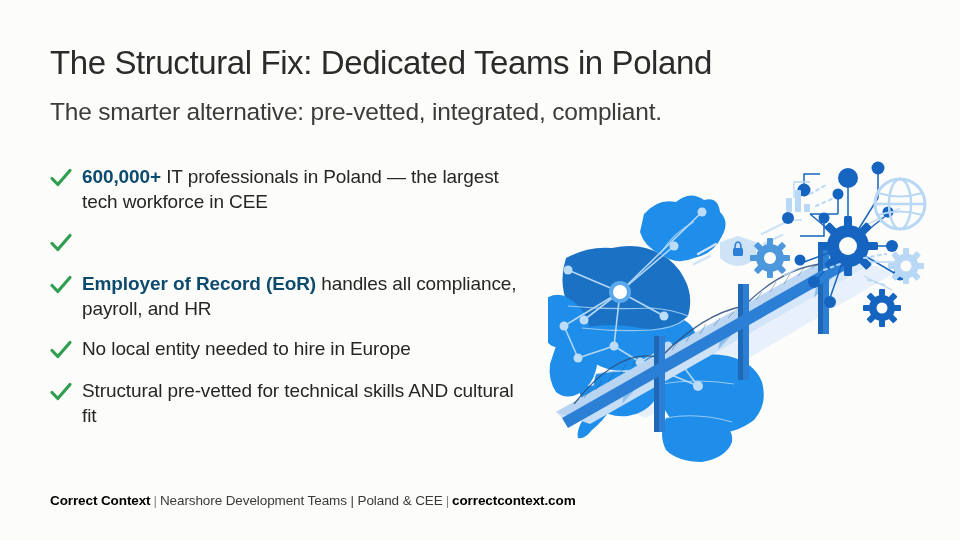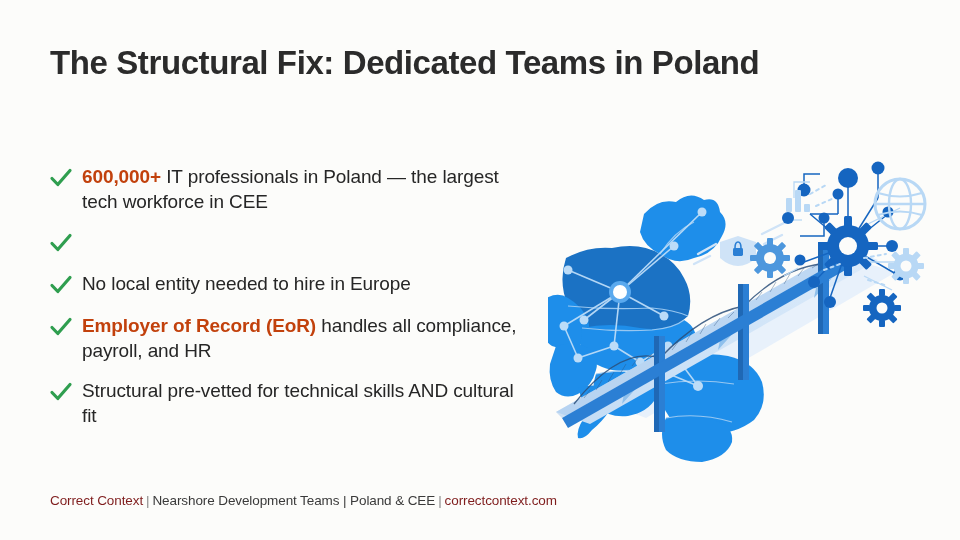--- a/index.html
+++ b/index.html
@@ -19,21 +19,21 @@
     inset: 0;
     background: #fcfcfa;
   }
 
   
   .title {
     position: absolute;
     left: 50px;
     top: 44px;
     font-size: 33px;
-    font-weight: bold;
+    font-weight: normal;
     color: #2b2b2b;
     letter-spacing: -0.4px;
     white-space: nowrap;
   }
   .subtitle {
     position: absolute;
     left: 50px;
     top: 98px;
     font-size: 24.5px;
     font-weight: normal;
@@ -63,52 +63,53 @@
   }
   .check-icon svg { display: block; }
   .bullet-text {
     font-size: 19px;
     line-height: 25px;
     color: #262626;
     letter-spacing: -0.1px;
   }
   .bullet-text b {
     font-weight: bold;
-    color: #c2410c;
+    color: #0c4a6e;
   }
 
   
   .footer {
     position: absolute;
     left: 50px;
     bottom: 32px;
     font-size: 13.5px;
     color: #3a3a3a;
     letter-spacing: -0.1px;
     white-space: nowrap;
   }
-  .footer .strong { font-weight: normal; color: #7f1d1d; }
+  .footer .strong { font-weight: bold; color: #000000; }
   .footer .sep { color: #888; padding: 0 3px; }
 
   
   .illustration {
     position: absolute;
     left: 548px;
     top: 150px;
     width: 412px;
     height: 320px;
   }
   .illustration svg { display: block; }
 </style>
 </head>
 <body>
 
 <div class="slide">
 
   <div class="title">The Structural Fix: Dedicated Teams in Poland</div>
+  <div class="subtitle">The smarter alternative: pre-vetted, integrated, compliant.</div>
 
   <div class="bullets">
 
     <div class="bullet">
       <span class="check-icon">
         <svg width="26" height="26" viewBox="0 0 26 26">
           <path d="M4 13.5 L9.8 19.5 L22 5.5" fill="none" stroke="#2f9e4f" stroke-width="3.2" stroke-linecap="round" stroke-linejoin="round"></path>
         </svg>
       </span>
       <span class="bullet-text"><b>600,000+</b><span> IT professionals in Poland — the largest tech workforce in CEE</span></span>
@@ -121,30 +122,30 @@
         </svg>
       </span>
     </div>
 
     <div class="bullet">
       <span class="check-icon">
         <svg width="26" height="26" viewBox="0 0 26 26">
           <path d="M4 13.5 L9.8 19.5 L22 5.5" fill="none" stroke="#2f9e4f" stroke-width="3.2" stroke-linecap="round" stroke-linejoin="round"></path>
         </svg>
       </span>
-      <span class="bullet-text"><span>No local entity needed to hire in Europe</span></span>
+      <span class="bullet-text"><b>Employer of Record (EoR)</b><span> handles all compliance, payroll, and HR</span></span>
     </div>
 
     <div class="bullet">
       <span class="check-icon">
         <svg width="26" height="26" viewBox="0 0 26 26">
           <path d="M4 13.5 L9.8 19.5 L22 5.5" fill="none" stroke="#2f9e4f" stroke-width="3.2" stroke-linecap="round" stroke-linejoin="round"></path>
         </svg>
       </span>
-      <span class="bullet-text"><b>Employer of Record (EoR)</b><span> handles all compliance, payroll, and HR</span></span>
+      <span class="bullet-text"><span>No local entity needed to hire in Europe</span></span>
     </div>
 
     <div class="bullet">
       <span class="check-icon">
         <svg width="26" height="26" viewBox="0 0 26 26">
           <path d="M4 13.5 L9.8 19.5 L22 5.5" fill="none" stroke="#2f9e4f" stroke-width="3.2" stroke-linecap="round" stroke-linejoin="round"></path>
         </svg>
       </span>
       <span class="bullet-text"><span>Structural pre-vetted for technical skills AND cultural fit</span></span>
     </div>

